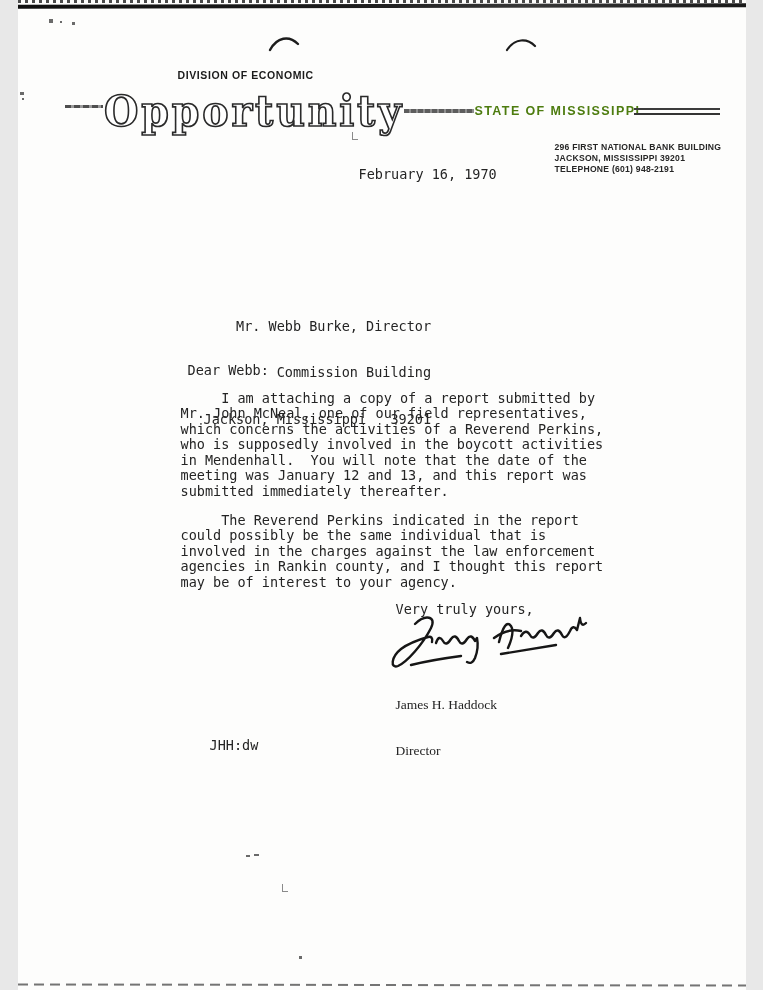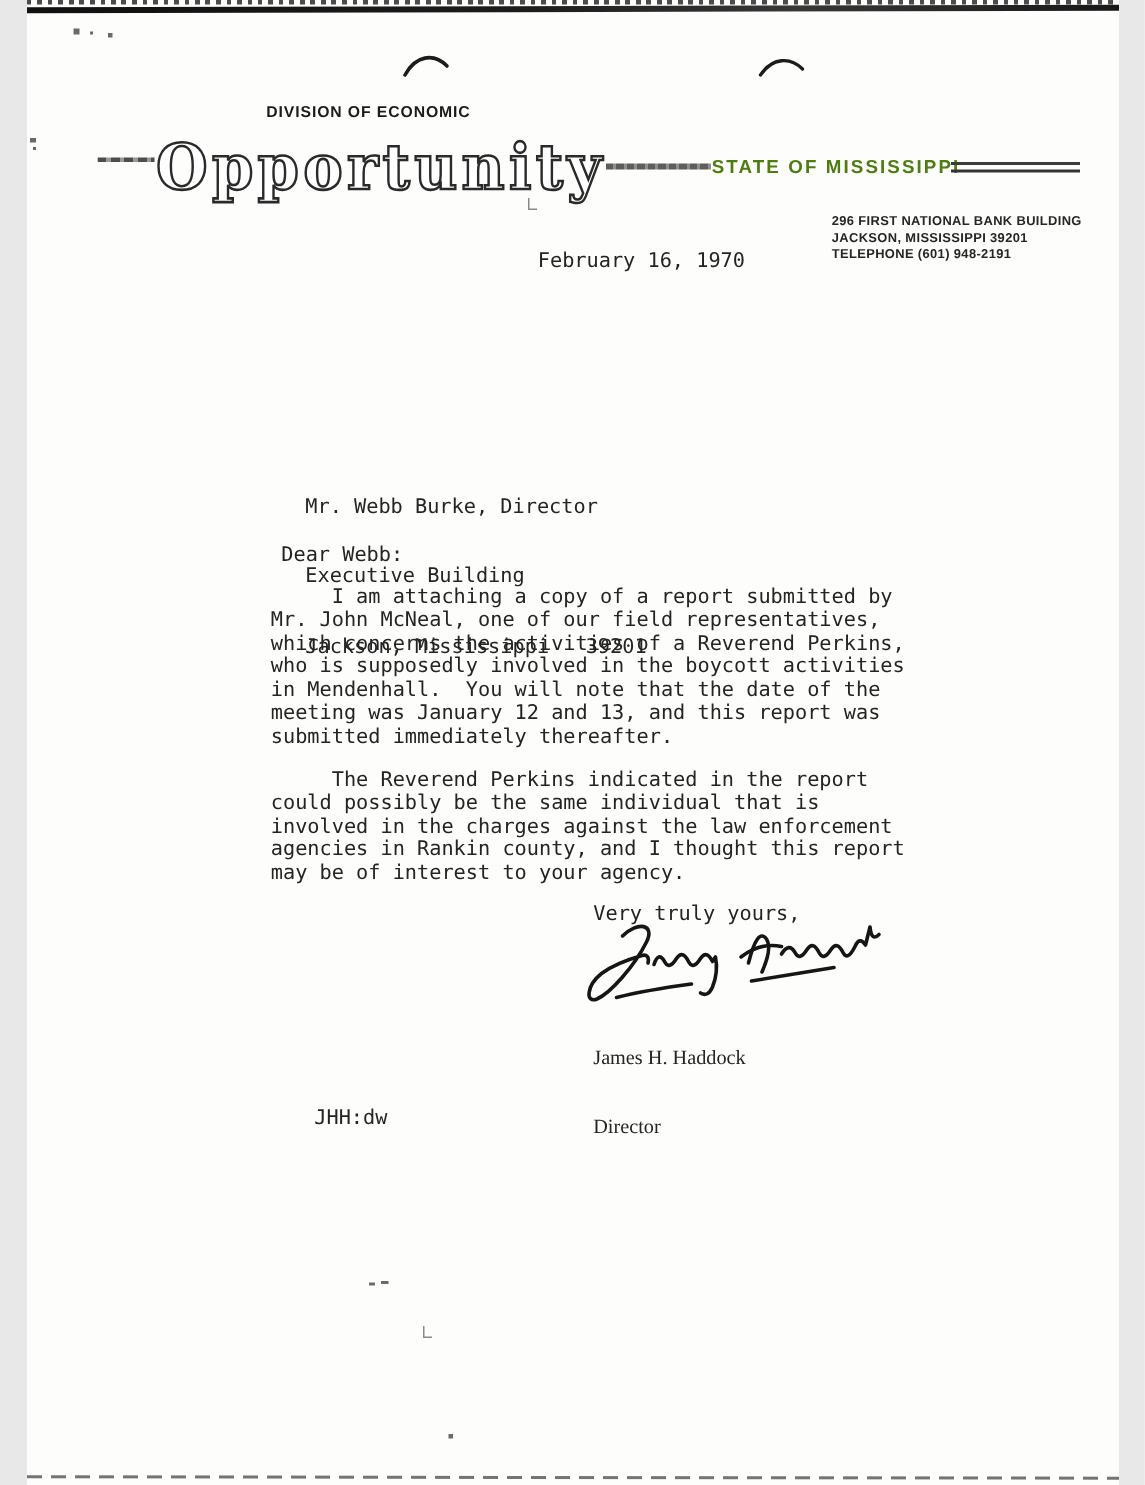--- a/index.html
+++ b/index.html
@@ -33,21 +33,21 @@
     border-top:2px solid #3c3c3c;border-bottom:2px solid #343434;}
   .state{position:absolute;left:457px;top:104px;font-size:12.5px;font-weight:bold;
     letter-spacing:1.4px;color:#4d7c0f;}
   .lh-address{position:absolute;left:537px;top:142px;font-size:8.6px;font-weight:600;
     line-height:11px;letter-spacing:.25px;color:#262626;}
 
   
   .tw{font-family:"DejaVu Sans Mono","Liberation Mono",monospace;font-size:13.5px;
     line-height:15.45px;color:#242424;white-space:pre;}
   .date{position:absolute;left:297px;top:167px;margin-left:44px;}
-  .recipient{position:absolute;left:186px;top:300px;}
+  .recipient{position:absolute;left:186px;top:288px;text-align:right;}
   .salutation{position:absolute;left:170px;top:363px;}
   .para1{position:absolute;left:163px;top:391px;}
   .para2{position:absolute;left:163px;top:513px;}
   .closing{position:absolute;left:378px;top:602px;}
   .sig-svg{position:absolute;left:363px;top:610px;}
   .signed{position:absolute;left:378px;top:666px;font-family:Liberation Serif, serif;}
   .initials{position:absolute;left:192px;top:695px;margin-top:43px;}
 </style>
 </head>
 <body>
@@ -91,21 +91,21 @@
   <div class="lh-address">
     <div>296 FIRST NATIONAL BANK BUILDING</div>
     <div>JACKSON, MISSISSIPPI 39201</div>
     <div>TELEPHONE (601) 948-2191</div>
   </div>
 
   <div class="tw date">February 16, 1970</div>
 
   <div class="tw recipient">
     <div>Mr. Webb Burke, Director</div>
-    <div>Executive Building</div>
+    <div>Commission Building</div>
     <div>Jackson, Mississippi   39201</div>
   </div>
 
   <div class="tw salutation">Dear Webb:</div>
 
   <div class="tw para1">     I am attaching a copy of a report submitted by
 Mr. John McNeal, one of our field representatives,
 which concerns the activities of a Reverend Perkins,
 who is supposedly involved in the boycott activities
 in Mendenhall.  You will note that the date of the

